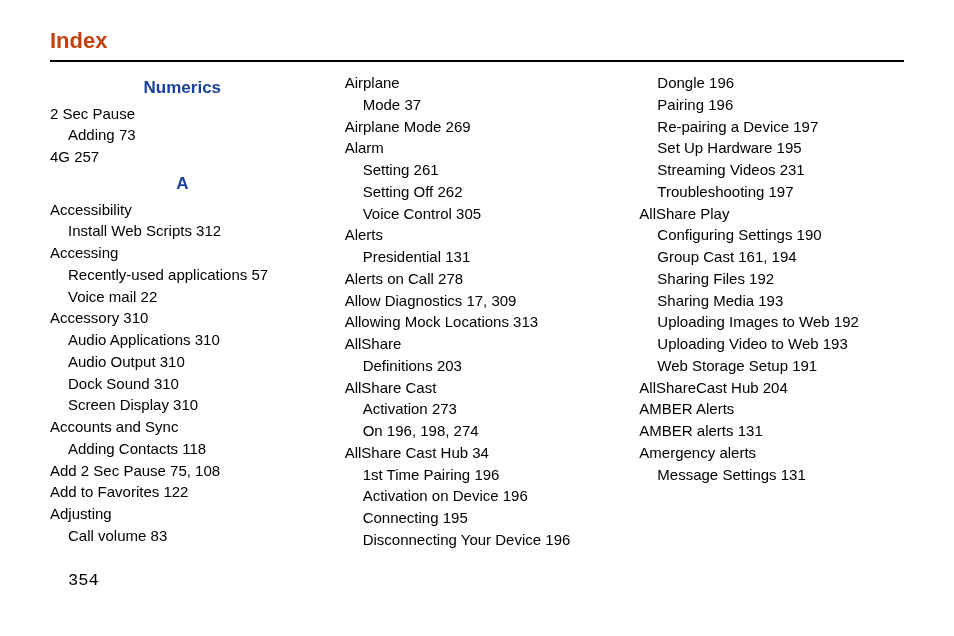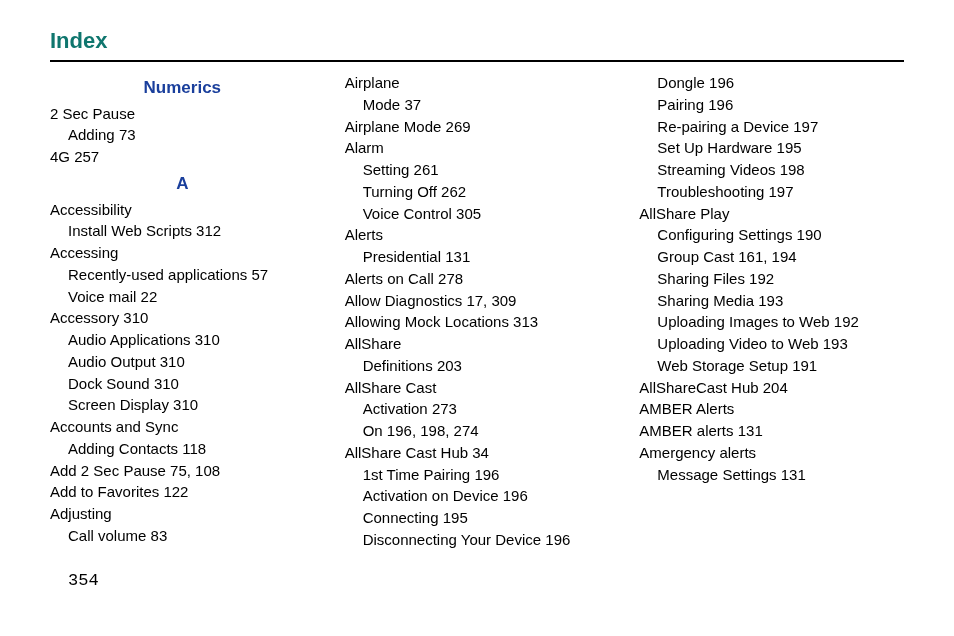--- a/index.html
+++ b/index.html
@@ -11,21 +11,21 @@
     height: 636px;
     overflow: hidden;
     color: #000;
   }
   .page {
     padding: 28px 50px 20px 50px;
   }
   .title {
     font-size: 22px;
     font-weight: bold;
-    color: #0f766e;
+    color: #c2410c;
     margin-bottom: 6px;
   }
   .rule {
     border-top: 2px solid #000;
     margin-bottom: 10px;
   }
   .cols {
     display: flex;
     gap: 30px;
   }
@@ -98,21 +98,21 @@
       <div class="pagenum">354</div>
     </div>
 
     <div class="col">
       <div class="entry-line"><span class="term">Airplane</span></div>
       <div class="sub entry-line"><span>Mode</span> <span>37</span></div>
       <div class="entry-line"><span class="term">Airplane Mode</span> <span>269</span></div>
 
       <div class="entry-line"><span class="term">Alarm</span></div>
       <div class="sub entry-line"><span>Setting</span> <span>261</span></div>
-      <div class="sub entry-line"><span>Turning Off</span> <span>262</span></div>
+      <div class="sub entry-line"><span>Setting Off</span> <span>262</span></div>
       <div class="sub entry-line"><span>Voice Control</span> <span>305</span></div>
 
       <div class="entry-line"><span class="term">Alerts</span></div>
       <div class="sub entry-line"><span>Presidential</span> <span>131</span></div>
 
       <div class="entry-line"><span class="term">Alerts on Call</span> <span>278</span></div>
       <div class="entry-line"><span class="term">Allow Diagnostics</span> <span>17, 309</span></div>
       <div class="entry-line"><span class="term">Allowing Mock Locations</span> <span>313</span></div>
 
       <div class="entry-line"><span class="term">AllShare</span></div>
@@ -127,21 +127,21 @@
       <div class="sub entry-line"><span>Activation on Device</span> <span>196</span></div>
       <div class="sub entry-line"><span>Connecting</span> <span>195</span></div>
       <div class="sub entry-line"><span>Disconnecting Your Device</span> <span>196</span></div>
     </div>
 
     <div class="col">
       <div class="sub entry-line"><span>Dongle</span> <span>196</span></div>
       <div class="sub entry-line"><span>Pairing</span> <span>196</span></div>
       <div class="sub entry-line"><span>Re-pairing a Device</span> <span>197</span></div>
       <div class="sub entry-line"><span>Set Up Hardware</span> <span>195</span></div>
-      <div class="sub entry-line"><span>Streaming Videos</span> <span>198</span></div>
+      <div class="sub entry-line"><span>Streaming Videos</span> <span>231</span></div>
       <div class="sub entry-line"><span>Troubleshooting</span> <span>197</span></div>
 
       <div class="entry-line"><span class="term">AllShare Play</span></div>
       <div class="sub entry-line"><span>Configuring Settings</span> <span>190</span></div>
       <div class="sub entry-line"><span>Group Cast</span> <span>161, 194</span></div>
       <div class="sub entry-line"><span>Sharing Files</span> <span>192</span></div>
       <div class="sub entry-line"><span>Sharing Media</span> <span>193</span></div>
       <div class="sub entry-line"><span>Uploading Images to Web</span> <span>192</span></div>
       <div class="sub entry-line"><span>Uploading Video to Web</span> <span>193</span></div>
       <div class="sub entry-line"><span>Web Storage Setup</span> <span>191</span></div>

